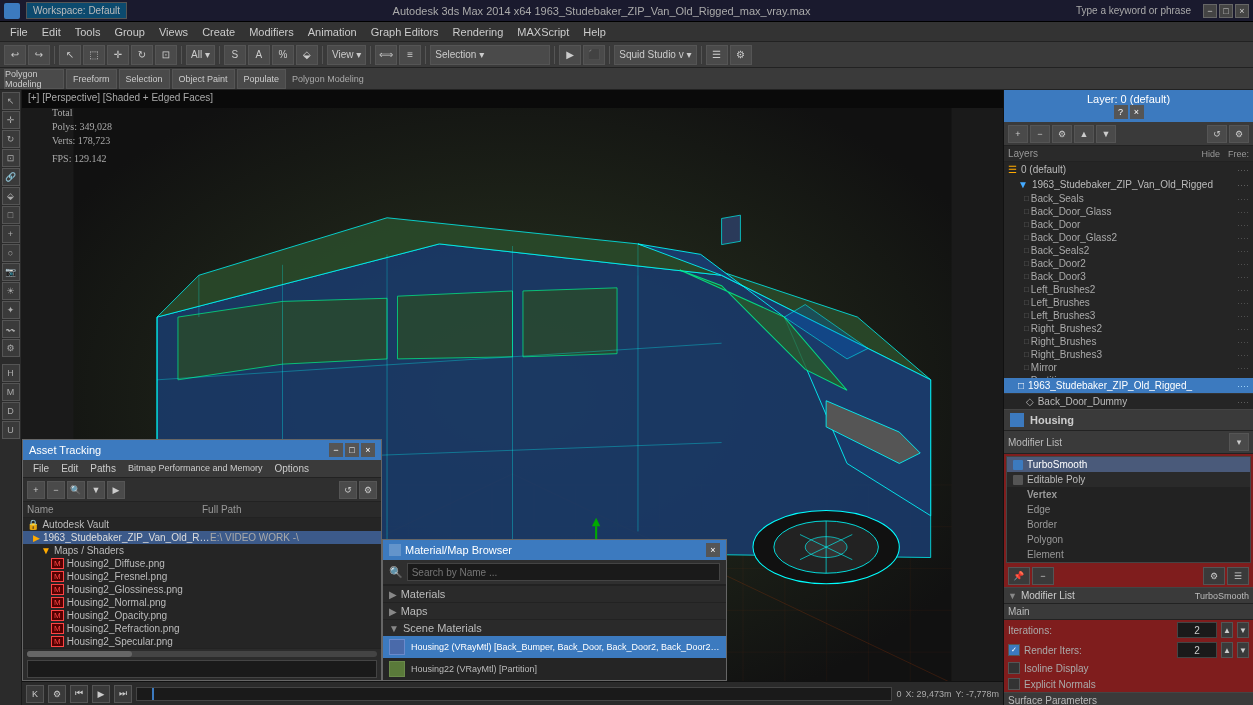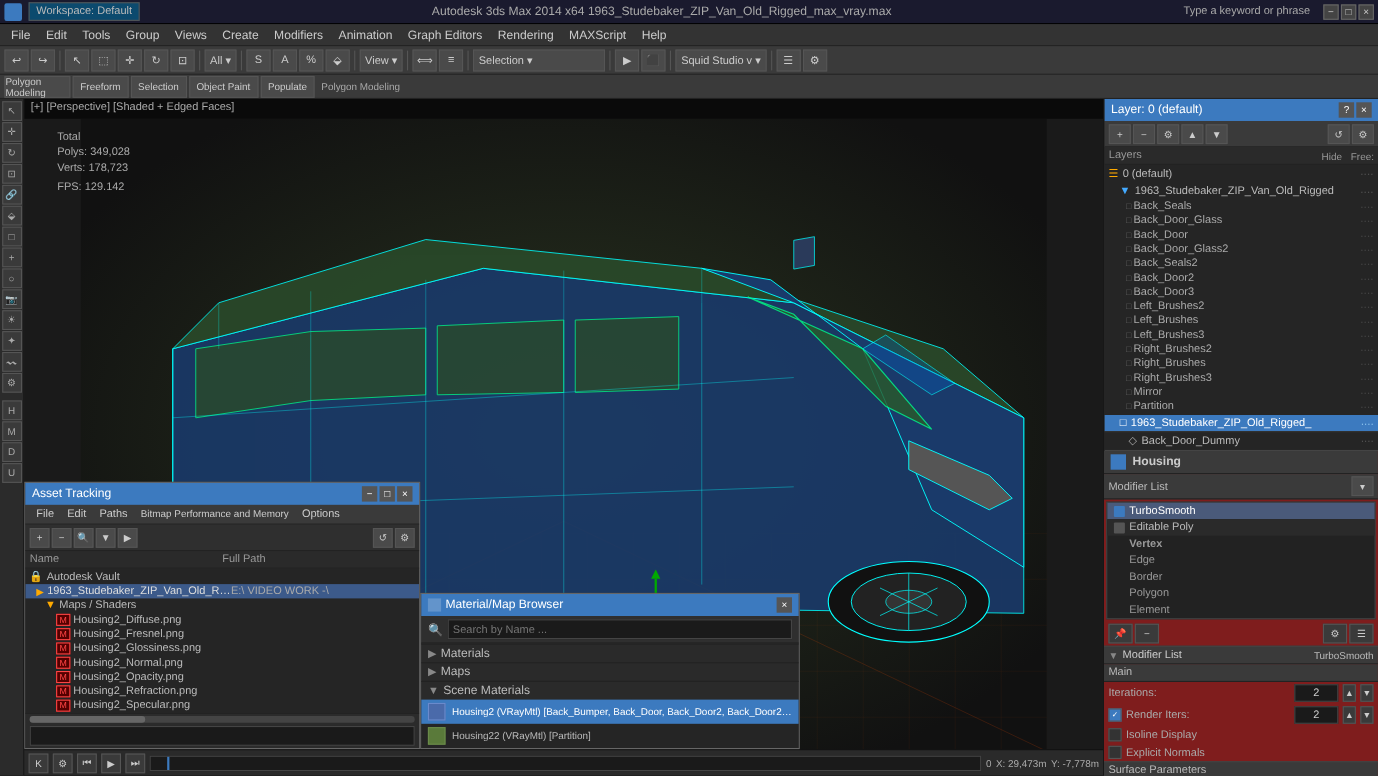--- a/index.html
+++ b/index.html
@@ -149,21 +149,21 @@
     <div class="lt-btn" style="margin-top:6px;">H</div>
     <div class="lt-btn">M</div>
     <div class="lt-btn">D</div>
     <div class="lt-btn">U</div>
   </div>
 
   <div class="viewport-area" style="flex:1; position:relative;">
 
     <div class="viewport-header" style="position:absolute;top:0;left:0;right:0;height:18px;z-index:5;background:rgba(0,0,0,0.6);color:#aaa;font-size:10px;padding:2px 6px;">[+] [Perspective] [Shaded + Edged Faces]</div>
 
-    <div class="stats-overlay" style="position:absolute;top:28px;left:30px;z-index:6;">
+    <div class="stats-overlay" style="position:absolute;top:16px;left:30px;z-index:6;font-family:Liberation Serif, serif;">
       <div><span>Total</span></div>
       <div><span>Polys:</span> <span>349,028</span></div>
       <div><span>Verts:</span> <span>178,723</span></div>
       <div style="margin-top:4px;"><span>FPS:</span> <span>129.142</span></div>
     </div>
 
     <svg viewBox="0 0 840 550" style="position:absolute;top:18px;left:0;width:100%;height:calc(100% - 40px);" xmlns="http://www.w3.org/2000/svg">
 
       <defs>
         <radialGradient id="bgGrad" cx="50%" cy="50%" r="60%">
@@ -387,21 +387,21 @@
           <span style="color:#bbb;font-size:9px;">Housing22 (VRayMtl) [Partition]</span>
         </div>
       </div>
     </div>
 
   </div>
 
   <div class="right-panel" style="width:250px;background:#2b2b2b;border-left:1px solid #111;display:flex;flex-direction:column;overflow:hidden;">
 
     <div style="background:#333;border-bottom:1px solid #444;display:flex;flex-direction:column;height:320px;">
-      <div style="background:#3c7abf;color:#fff;padding:3px 6px;font-size:11px;display:flex;align-items:center;justify-content:space-between;">
+      <div style="background:#3c7abf;color:#fff;padding:3px 6px;font-size:11px;display:flex;align-items:center;justify-content:space-between;flex-direction:column;">
         <span>Layer: 0 (default)</span>
         <div style="display:flex;gap:2px;">
           <span style="cursor:pointer;width:14px;height:14px;background:#555;display:flex;align-items:center;justify-content:center;font-size:9px;">?</span>
           <span style="cursor:pointer;width:14px;height:14px;background:#555;display:flex;align-items:center;justify-content:center;font-size:9px;">×</span>
         </div>
       </div>
 
       <div style="background:#3a3a3a;height:24px;display:flex;align-items:center;padding:0 4px;gap:2px;border-bottom:1px solid #222;">
         <div class="dialog-btn">+</div>
         <div class="dialog-btn">−</div>

